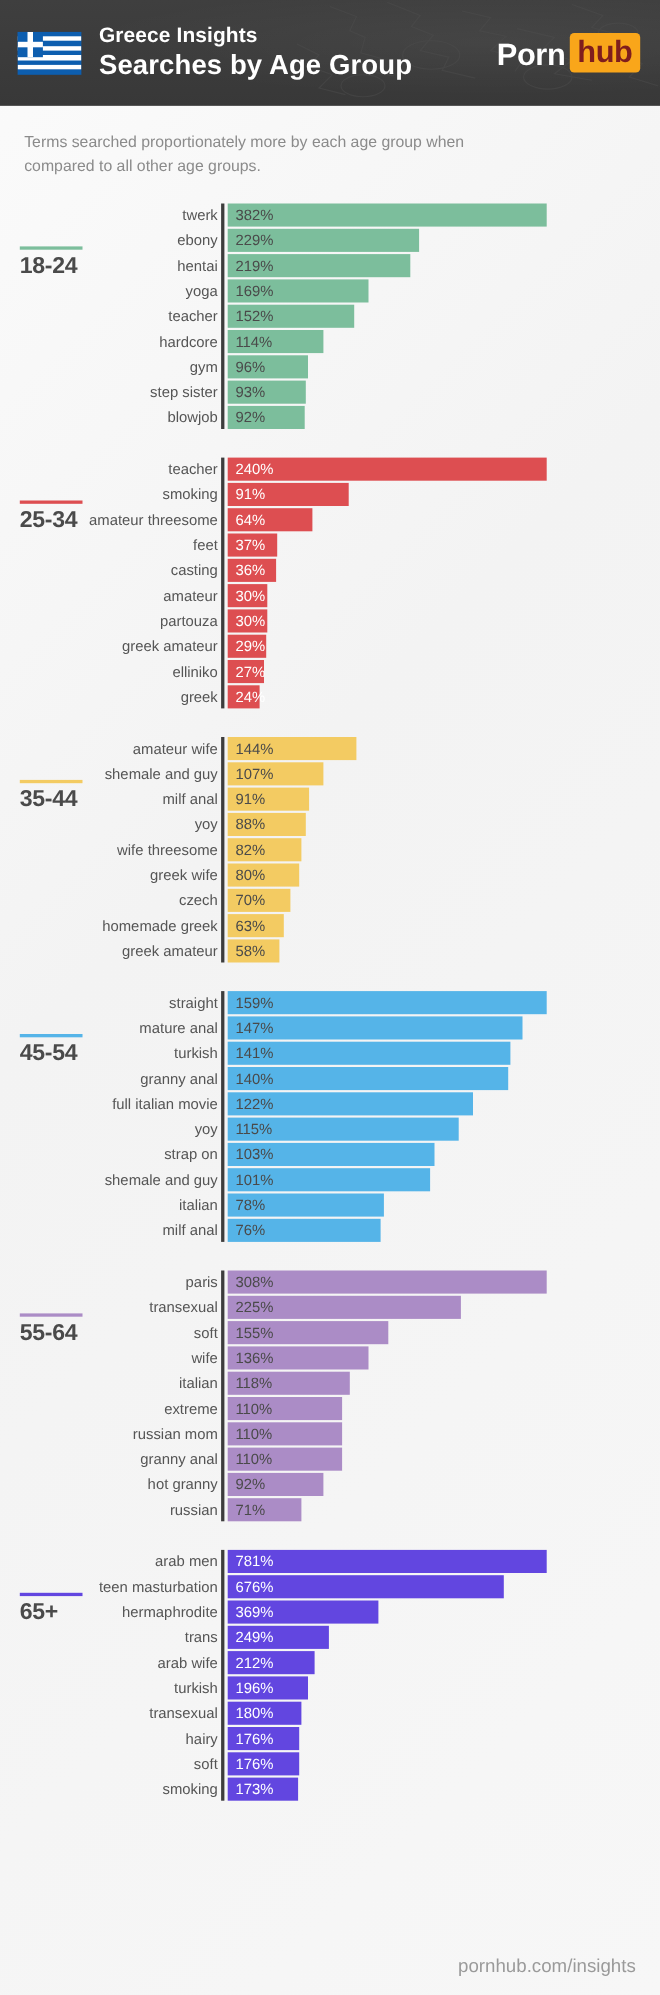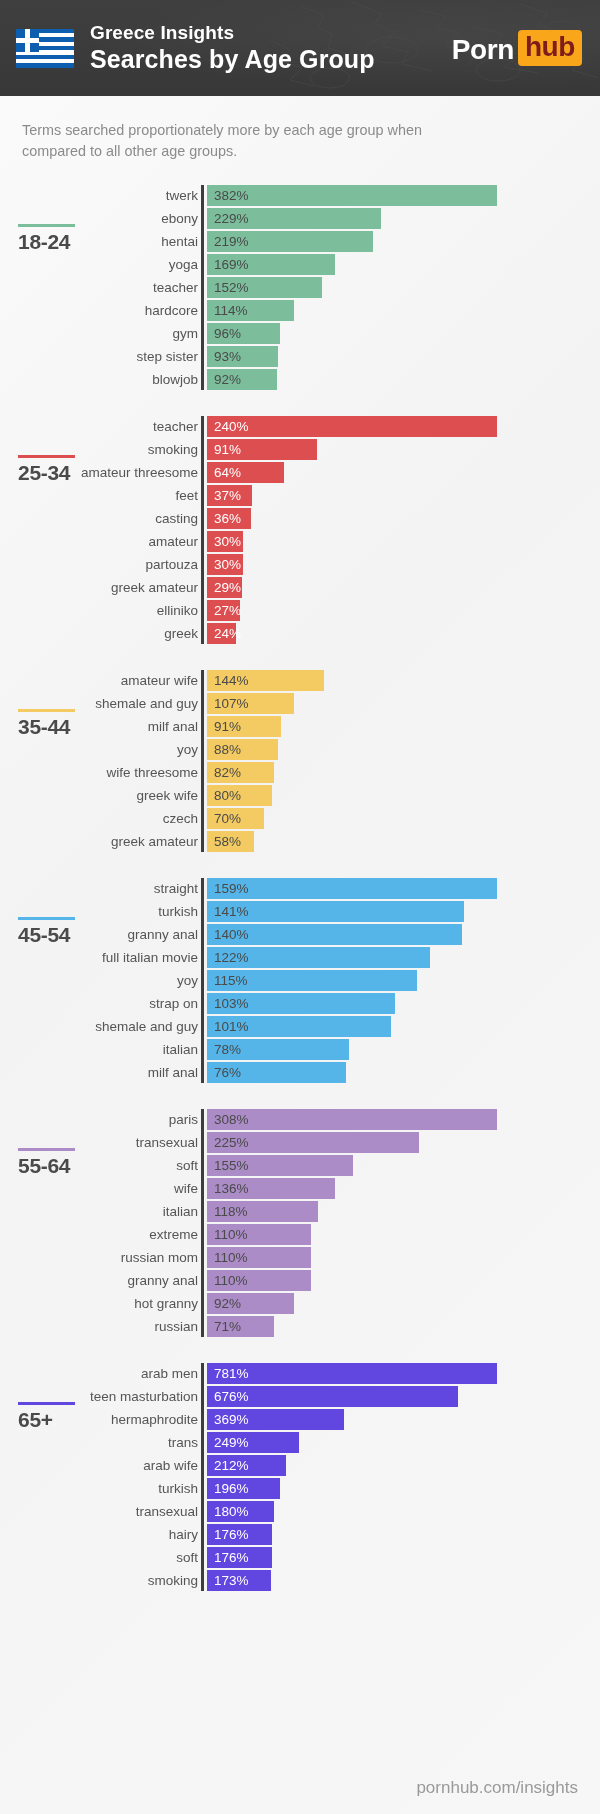--- a/index.html
+++ b/index.html
@@ -398,38 +398,48 @@
             <div class="bar-label">greek wife</div>
             <div class="bar-fill" style="background: rgb(243, 203, 98); width: 64.986px;"></div>
             <div class="bar-value val-dark">80%</div>
           </div>
           <div class="bar-row">
             <div class="bar-label">czech</div>
             <div class="bar-fill" style="background: rgb(243, 203, 98); width: 56.8627px;"></div>
             <div class="bar-value val-dark">70%</div>
           </div>
           <div class="bar-row">
+            <div class="bar-label">homemade greek</div>
+            <div class="bar-fill" style="background: rgb(243, 203, 98); width: 51.1765px;"></div>
+            <div class="bar-value val-dark">63%</div>
+          </div>
+          <div class="bar-row">
             <div class="bar-label">greek amateur</div>
             <div class="bar-fill" style="background: rgb(243, 203, 98); width: 47.1148px;"></div>
             <div class="bar-value val-dark">58%</div>
           </div>
         </div>
       </div>
       <div class="section">
         <div class="age-block">
           <div class="age-rule" style="background: rgb(85, 180, 232);"></div>
           <div class="age-label">45-54</div>
         </div>
         <div class="bars">
           <div class="bar-row">
             <div class="bar-label">straight</div>
             <div class="bar-fill" style="background: rgb(85, 180, 232); width: 290px;"></div>
             <div class="bar-value val-dark">159%</div>
           </div>
           <div class="bar-row">
+            <div class="bar-label">mature anal</div>
+            <div class="bar-fill" style="background: rgb(85, 180, 232); width: 268.113px;"></div>
+            <div class="bar-value val-dark">147%</div>
+          </div>
+          <div class="bar-row">
             <div class="bar-label">turkish</div>
             <div class="bar-fill" style="background: rgb(85, 180, 232); width: 257.17px;"></div>
             <div class="bar-value val-dark">141%</div>
           </div>
           <div class="bar-row">
             <div class="bar-label">granny anal</div>
             <div class="bar-fill" style="background: rgb(85, 180, 232); width: 255.346px;"></div>
             <div class="bar-value val-dark">140%</div>
           </div>
           <div class="bar-row">

